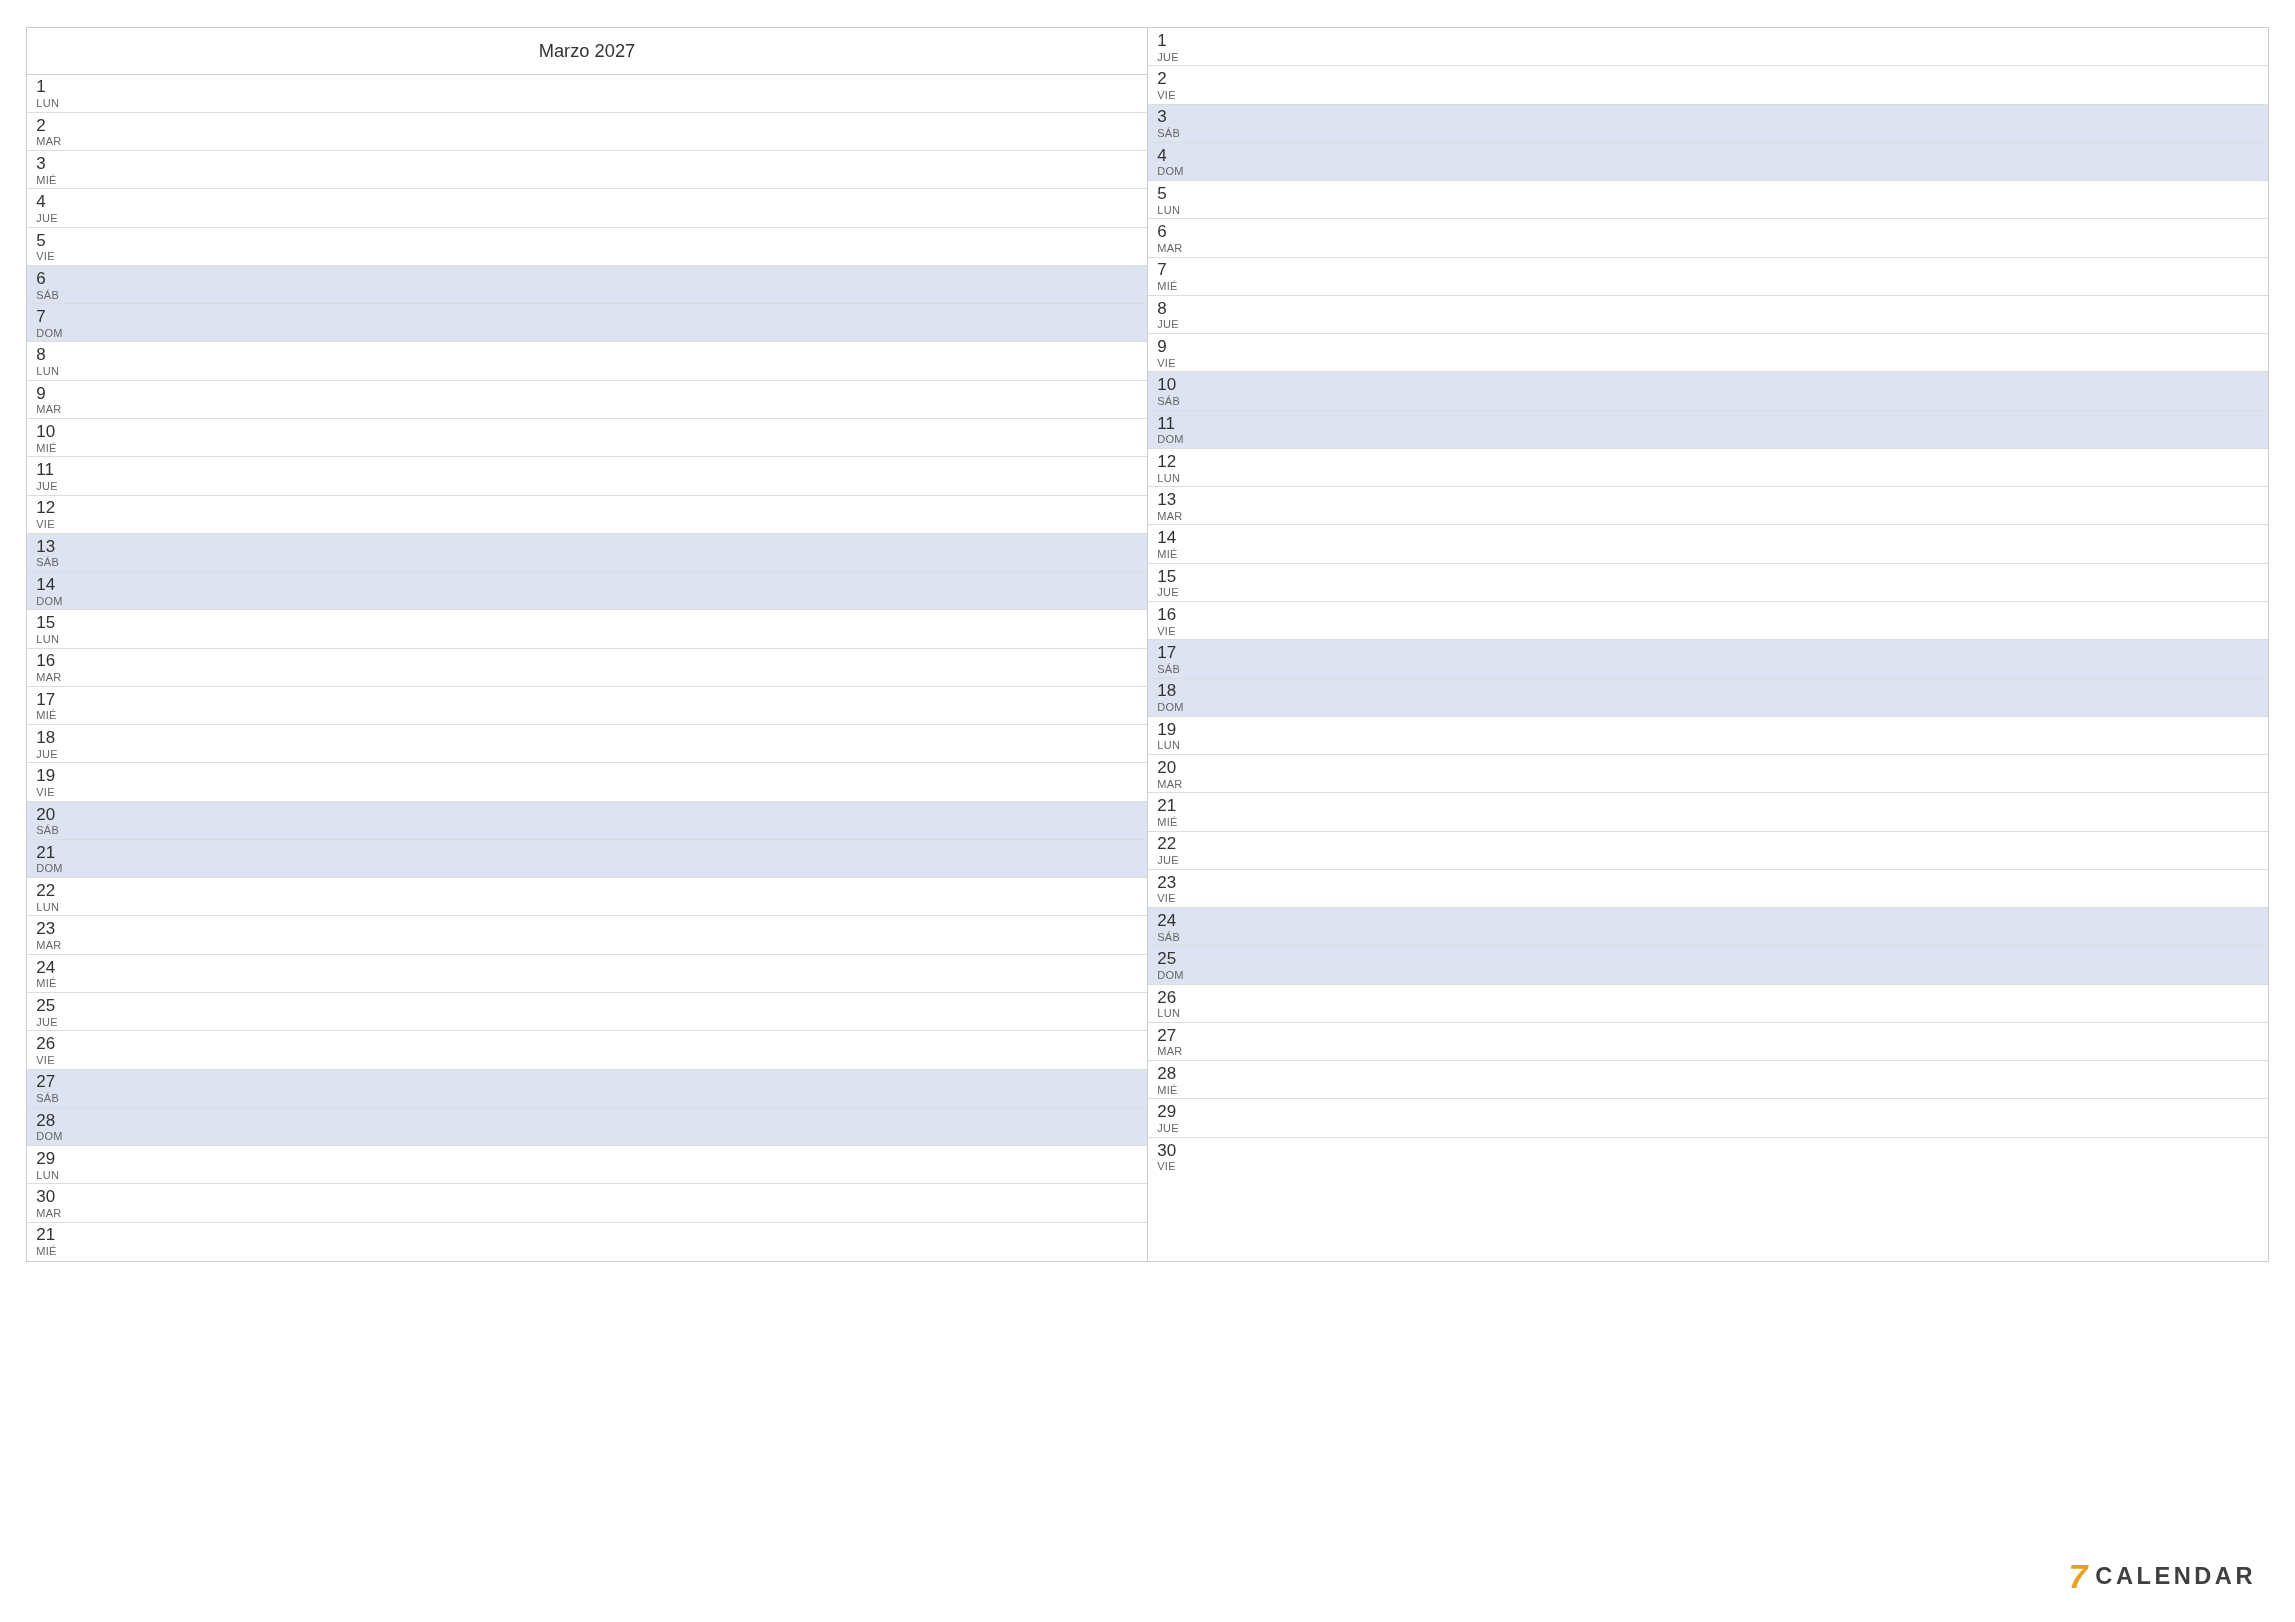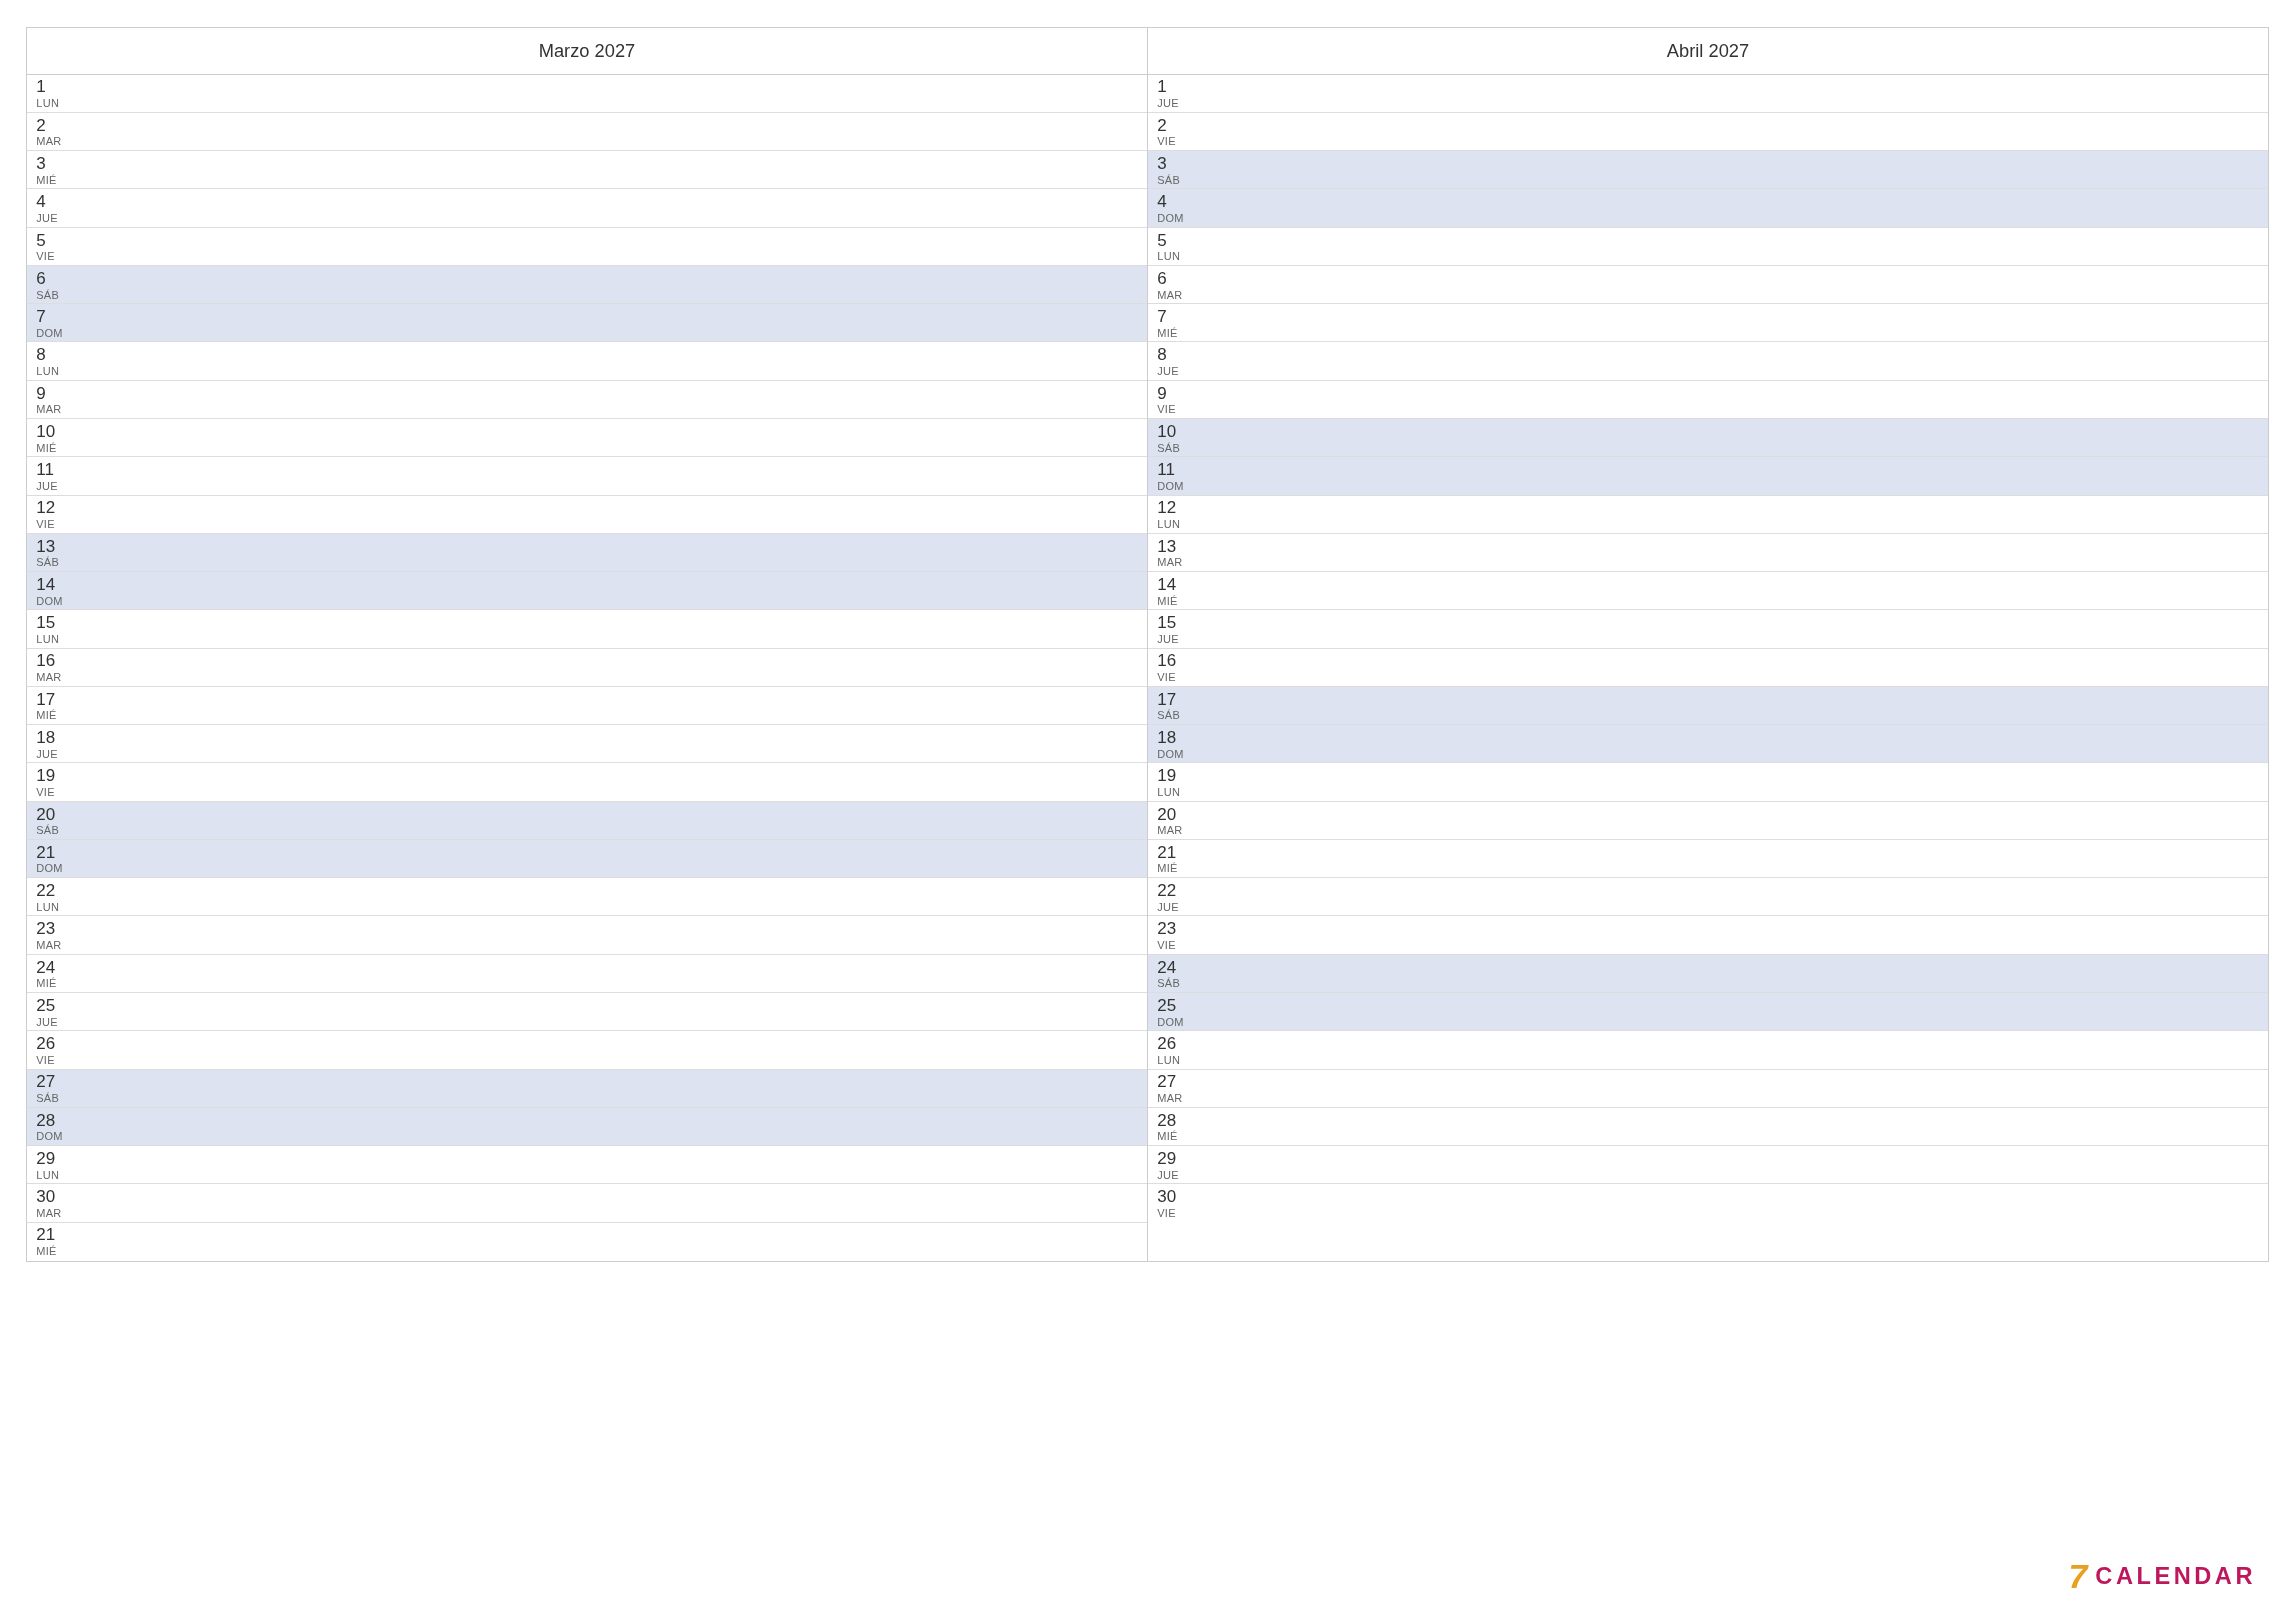--- a/index.html
+++ b/index.html
@@ -98,21 +98,21 @@
       color: #e8a020;
       font-size: 34px;
       font-weight: bold;
       font-style: italic;
     }
 
     .brand-text {
       font-size: 23.6px;
       font-weight: bold;
       letter-spacing: 0.15em;
-      color: #be185d;
+      color: #404040;
     }
   </style>
 </head>
 <body>
 
 <div class="calendar-wrapper">
   <div class="months-container" id="months-container">
   <div class="month-column">
         <div class="month-header">Marzo 2027</div>
         <div class="day-row">
@@ -327,21 +327,20 @@
         </div>
         <div class="day-row">
           <div class="day-number-cell">
             <div class="day-num">21</div>
             <div class="day-name">MIÉ</div>
           </div>
           <div class="day-content"></div>
         </div>
       </div>
       <div class="month-column">
-        <div class="month-header">Abril 2027</div>
         <div class="day-row">
           <div class="day-number-cell">
             <div class="day-num">1</div>
             <div class="day-name">JUE</div>
           </div>
           <div class="day-content"></div>
         </div>
         <div class="day-row">
           <div class="day-number-cell">
             <div class="day-num">2</div>

